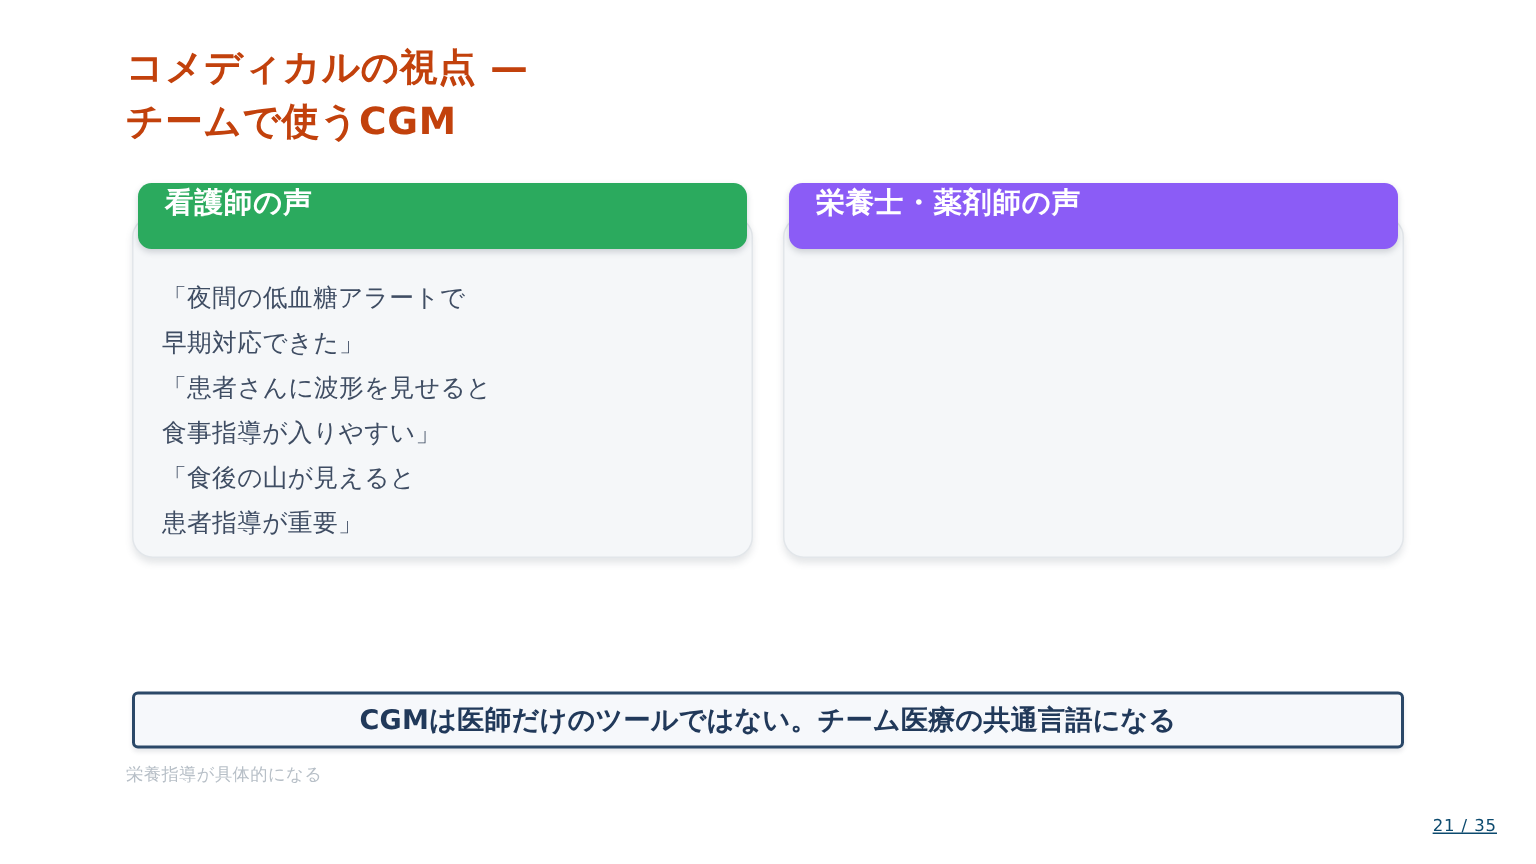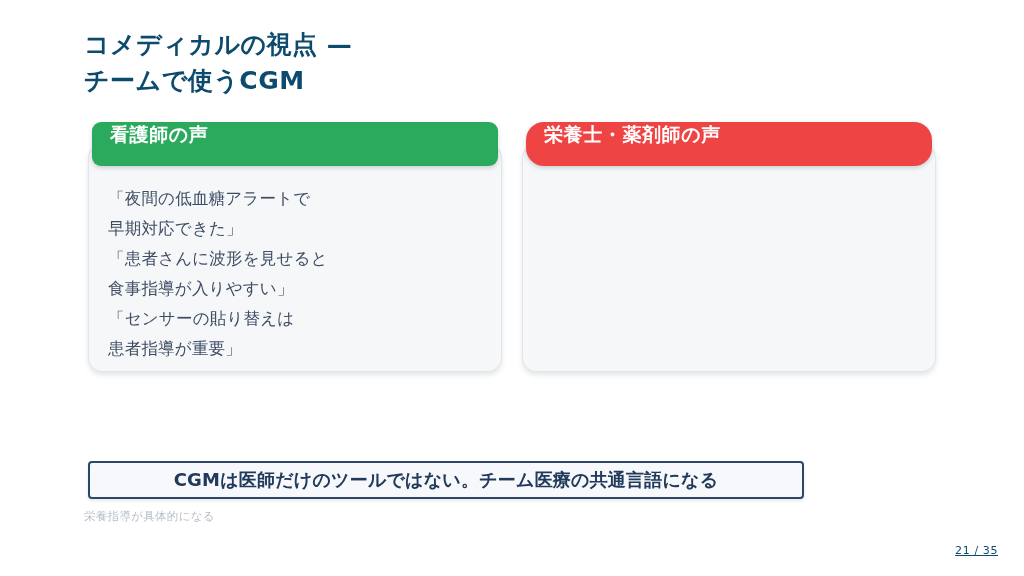--- a/index.html
+++ b/index.html
@@ -25,21 +25,21 @@
   
   .title {
     position: absolute;
     left: 84px;
     top: 27px;
     width: 700px;
     font-size: 25px;
     font-weight: 700;
     line-height: 1.42;
     letter-spacing: 0.5px;
-    color: #0c4a6e;
+    color: #c2410c;
     white-space: pre-line;
   }
 
   
   .card {
     position: absolute;
     top: 122px;
     width: 414px;
     height: 250px;
   }
@@ -71,40 +71,40 @@
     align-items: flex-start;
     padding-left: 18px;
     color: #ffffff;
     font-size: 19px;
     font-weight: 700;
     letter-spacing: 0.6px;
     box-shadow: 0 2px 4px rgba(60, 70, 85, 0.22);
     z-index: 2;
   }
   .card-header.green  { background: #2baa5e; }
-  .card-header.orange { background: #ef4444; border-radius: 18px; }
+  .card-header.orange { background: #8b5cf6; }
 
   .card-text {
     position: absolute;
     left: 20px;
     top: 62px;
     right: 14px;
     font-size: 16.5px;
     line-height: 30px;
     color: #3f4d63;
     white-space: pre-line;
     letter-spacing: 0.2px;
   }
 
   
   .banner {
     position: absolute;
     left: 88px;
     top: 461px;
-    width: 716px;
+    width: 848px;
     height: 38px;
     box-sizing: border-box;
     background: #f6f8fb;
     border: 2px solid #2b4868;
     border-radius: 4px;
     display: flex;
     align-items: center;
     justify-content: center;
     color: #21395a;
     font-size: 18px;
@@ -142,21 +142,21 @@
 
   <div class="card left">
     <div class="card-body"></div>
     <div class="card-header green">
       <span>看護師の声</span>
     </div>
     <div class="card-text">「夜間の低血糖アラートで
 早期対応できた」
 「患者さんに波形を見せると
 食事指導が入りやすい」
-「センサーの貼り替えは
+「食後の山が見えると
 患者指導が重要」</div>
   </div>
 
   <div class="card right">
     <div class="card-body"></div>
     <div class="card-header orange">
       <span>栄養士・薬剤師の声</span>
     </div>
   </div>
 

